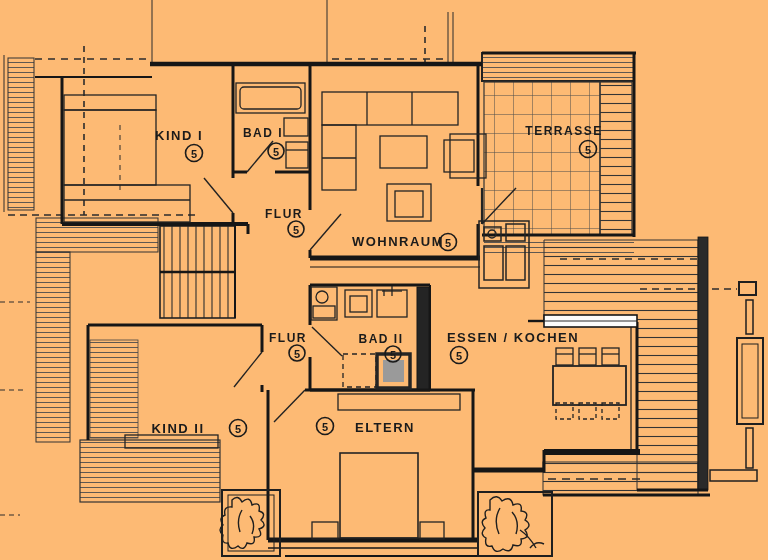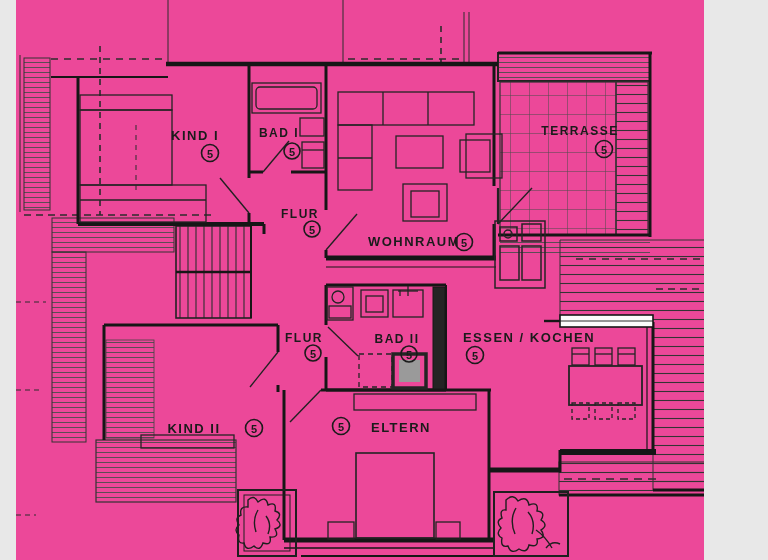--- a/index.html
+++ b/index.html
@@ -1,22 +1,21 @@
 <!DOCTYPE html>
 <html><head>
 <meta charset="utf-8">
 <style>
   html,body{margin:0;padding:0;background:#e8e8e8;}
   .sheet{
     position:relative;
-    width:688px;height:560px;
-    background:#ec4899;
+    width:768px;height:560px;
+    background:#fdba74;
     overflow:hidden;
     font-family:"Liberation Sans", sans-serif;
-    margin-left:16px;
   }
   svg{position:absolute;left:0;top:0;}
   .room-label{
     font-family:"Liberation Sans", sans-serif;
     font-weight:700;
     fill:#1b1b1b;
     letter-spacing:1.5px;
   }
   .badge-num{
     font-family:"Liberation Sans", sans-serif;

